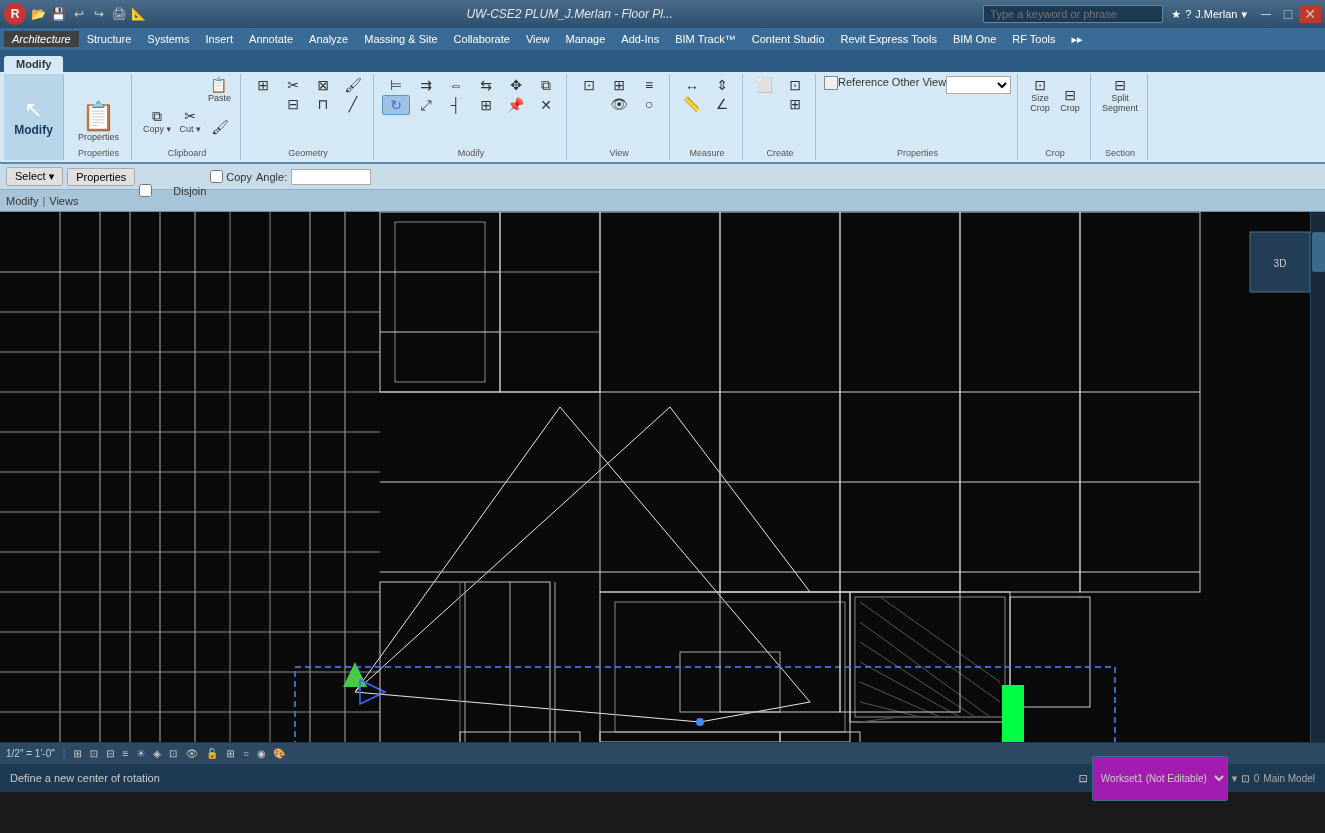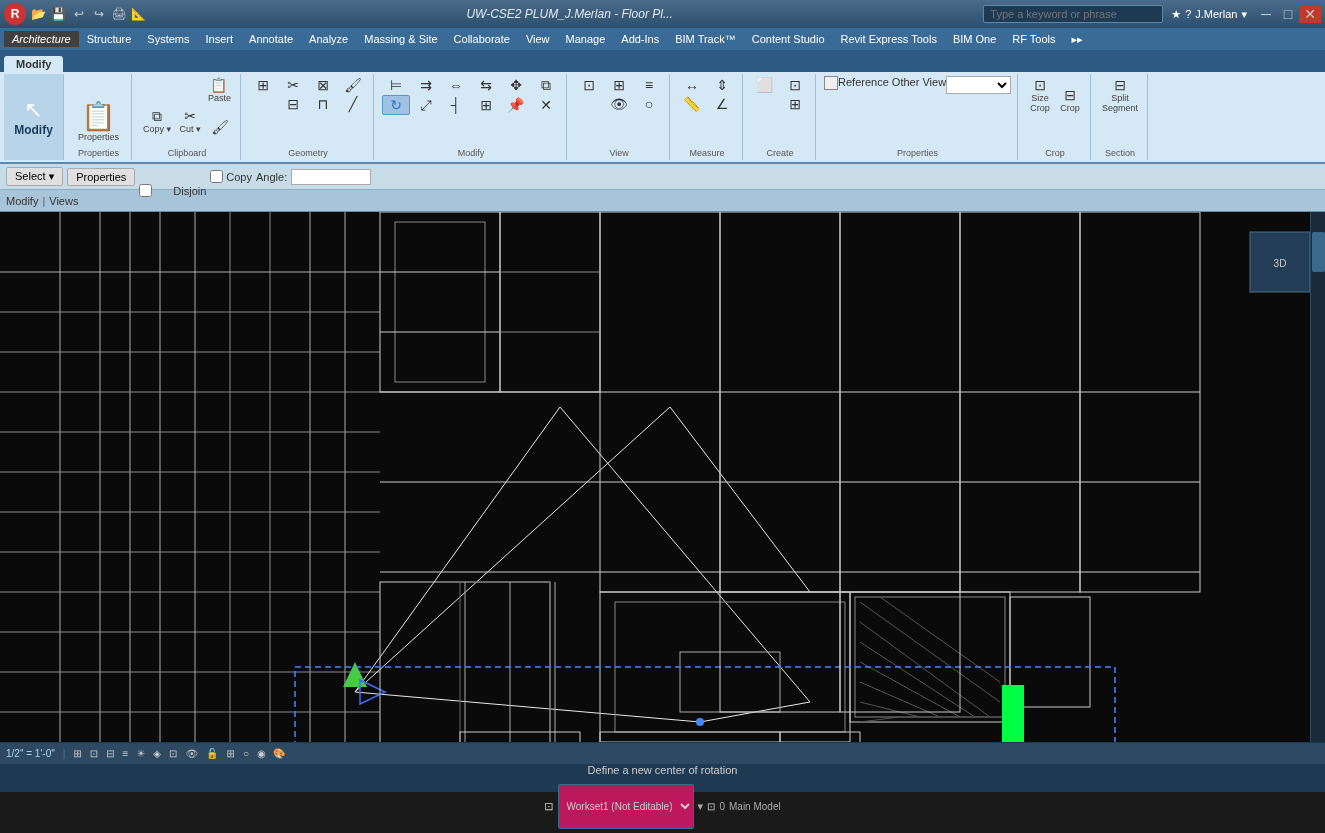--- a/index.html
+++ b/index.html
@@ -108,21 +108,21 @@
       display: flex; align-items: center; height: 22px;
       background: #2d4a62; color: #ccc; font-size: 10px;
       padding: 0 6px; gap: 8px; border-top: 1px solid #1a3a52;
     }
     #status-bar .scale { color: #aed6f1; }
 
     
     #bottom-bar {
       display: flex; align-items: center; height: 28px;
       background: #1e3a52; color: #ccc; font-size: 11px;
-      padding: 0 10px; gap: 8px; flex-direction: column;
+      padding: 0 10px; gap: 8px;
     }
     #bottom-bar .status-text { flex: 1; }
     #bottom-bar .workset { background: #0d2233; padding: 2px 8px; border: 1px solid #3a6a8a; border-radius: 2px; }
   </style>
 </head>
 <body>
 
 <div id="title-bar">
   <div style="width:22px;height:22px;margin-right:4px;background:#cc3333;border-radius:50%;display:flex;align-items:center;justify-content:center;font-weight:bold;font-size:12px;color:#fff;">R</div>
   <div class="quick-access">
@@ -552,21 +552,21 @@
   <span style="cursor:pointer;">⊞</span>
   <span style="cursor:pointer;">○</span>
   <span style="cursor:pointer;">◉</span>
   <span style="cursor:pointer;">🎨</span>
 </div>
 
 <div id="bottom-bar">
   <span class="status-text">Define a new center of rotation</span>
   <div style="display:flex;align-items:center;gap:4px;">
     <span style="cursor:pointer;">⊡</span>
-    <select class="workset" style="background:#be185d;color:#ccc;border:1px solid #3a6a8a;padding:15px 4px;font-size:10px;">
+    <select class="workset" style="background:#a21caf;color:#ccc;border:1px solid #3a6a8a;padding:15px 4px;font-size:10px;">
       <option>Workset1 (Not Editable)</option>
     </select>
     <span style="cursor:pointer;color:#aaa;">▾</span>
     <span style="cursor:pointer;font-size:10px;">⊡</span>
     <span style="font-size:10px;color:#aaa;">0</span>
     <span style="font-size:10px;color:#aaa;">Main Model</span>
   </div>
 </div>
 
 </body></html>

